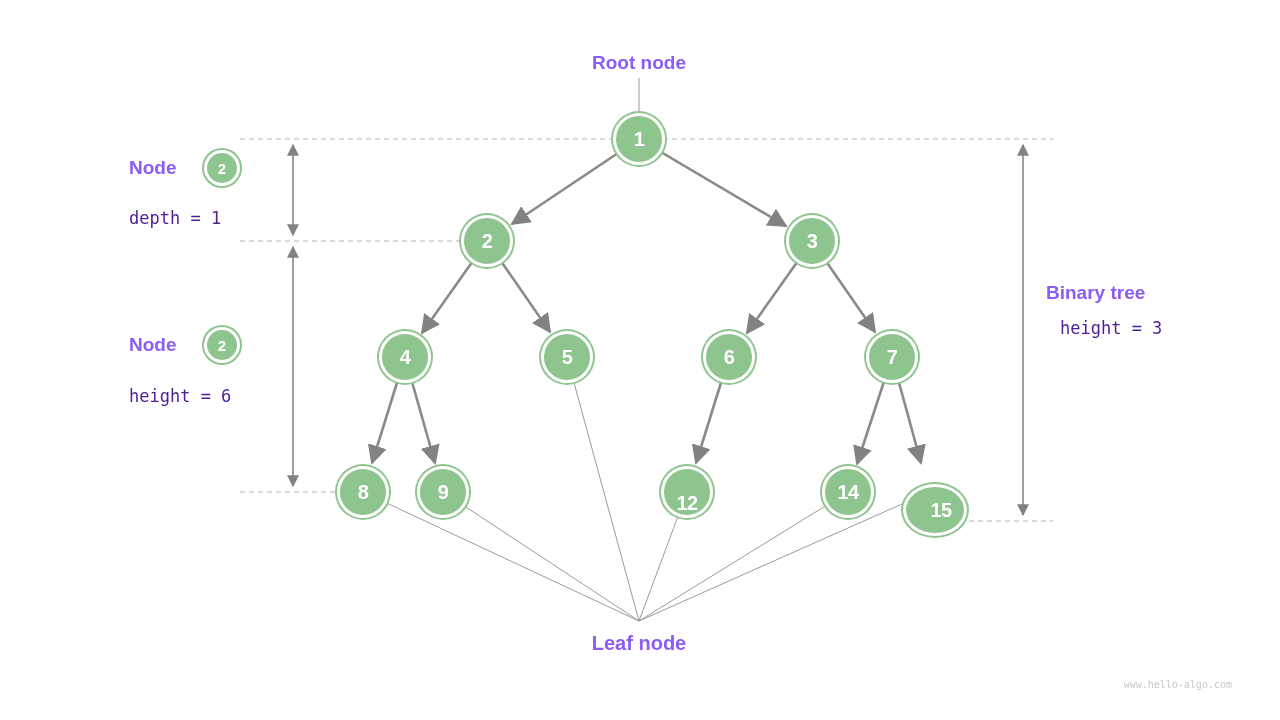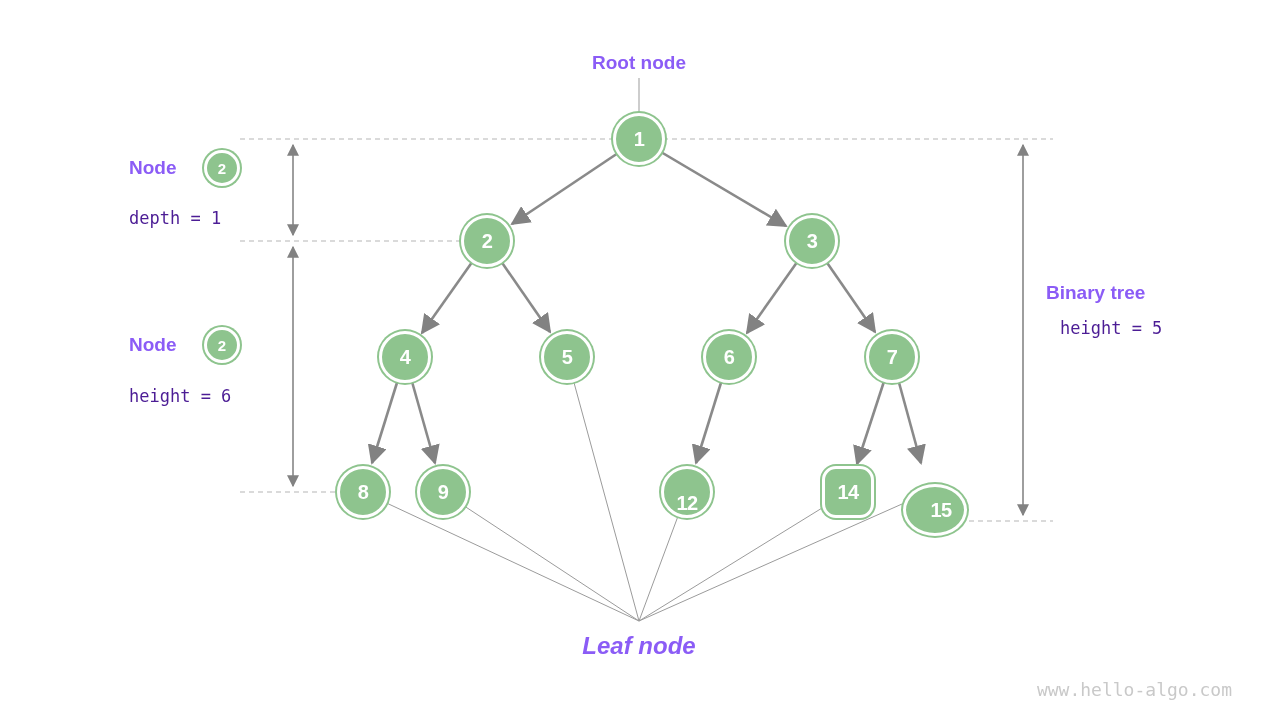--- a/index.html
+++ b/index.html
@@ -25,21 +25,21 @@
   .heading{
     position:absolute;font-weight:700;font-size:19px;color:#8b5cf6;white-space:nowrap;
   }
   .mono{
     position:absolute;font-family:"DejaVu Sans Mono",monospace;
     font-size:17px;color:#4c1d95;white-space:nowrap;
   }
   .center-x{transform:translateX(-50%);}
   .watermark{
     position:absolute;right:48px;top:679px;
-    font-family:"DejaVu Sans Mono",monospace;font-size:18px;color:#c9c9c9;
+    font-family:"DejaVu Sans Mono",monospace;font-size:10px;color:#c9c9c9;
   }
 </style>
 </head>
 <body>
 
 <div class="stage">
 
   <svg class="layer" width="1280" height="720" viewBox="0 0 1280 720">
     <defs>
       <marker id="arr" viewBox="0 0 10 10" refX="9" refY="5" markerWidth="7.5" markerHeight="7.5" orient="auto-start-reverse">
@@ -109,40 +109,40 @@
     </div>
   <div class="node" style="left:337px;top:466px;">
       <span>8</span>
     </div>
   <div class="node" style="left:417px;top:466px;">
       <span>9</span>
     </div>
   <div class="node" style="left:661px;top:466px;align-items:flex-end;">
       <span>12</span>
     </div>
-  <div class="node" style="left:822px;top:466px;border-radius:14px;">
+  <div class="node" style="left:822px;top:466px;">
       <span>14</span>
     </div>
   <div class="node" style="left:903px;top:484px;padding-left:12px;">
       <span>15</span>
     </div>
 
   <div class="heading center-x" style="left:639px;top:52px;">Root node</div>
-  <div class="heading center-x" style="left:639px;top:632px;font-size:24px;font-style:italic;">Leaf node</div>
+  <div class="heading center-x" style="left:639px;top:632px;font-size:20px;">Leaf node</div>
 
   <div class="heading" style="left:129px;top:157px;">Node</div>
   <div class="badge" style="left:204px;top:150px;">
     <span>2</span>
   </div>
   <div class="mono" style="left:129px;top:208px;">depth = 1</div>
 
   <div class="heading" style="left:129px;top:334px;">Node</div>
   <div class="badge" style="left:204px;top:327px;">
     <span>2</span>
   </div>
   <div class="mono" style="left:129px;top:386px;">height = 6</div>
 
   <div class="heading" style="left:1016px;top:282px;margin-left:30px;">Binary tree</div>
-  <div class="mono" style="left:1060px;top:318px;">height = 5</div>
+  <div class="mono" style="left:1060px;top:318px;">height = 3</div>
 
   <div class="watermark">www.hello-algo.com</div>
 
 </div>
 
 </body></html>

